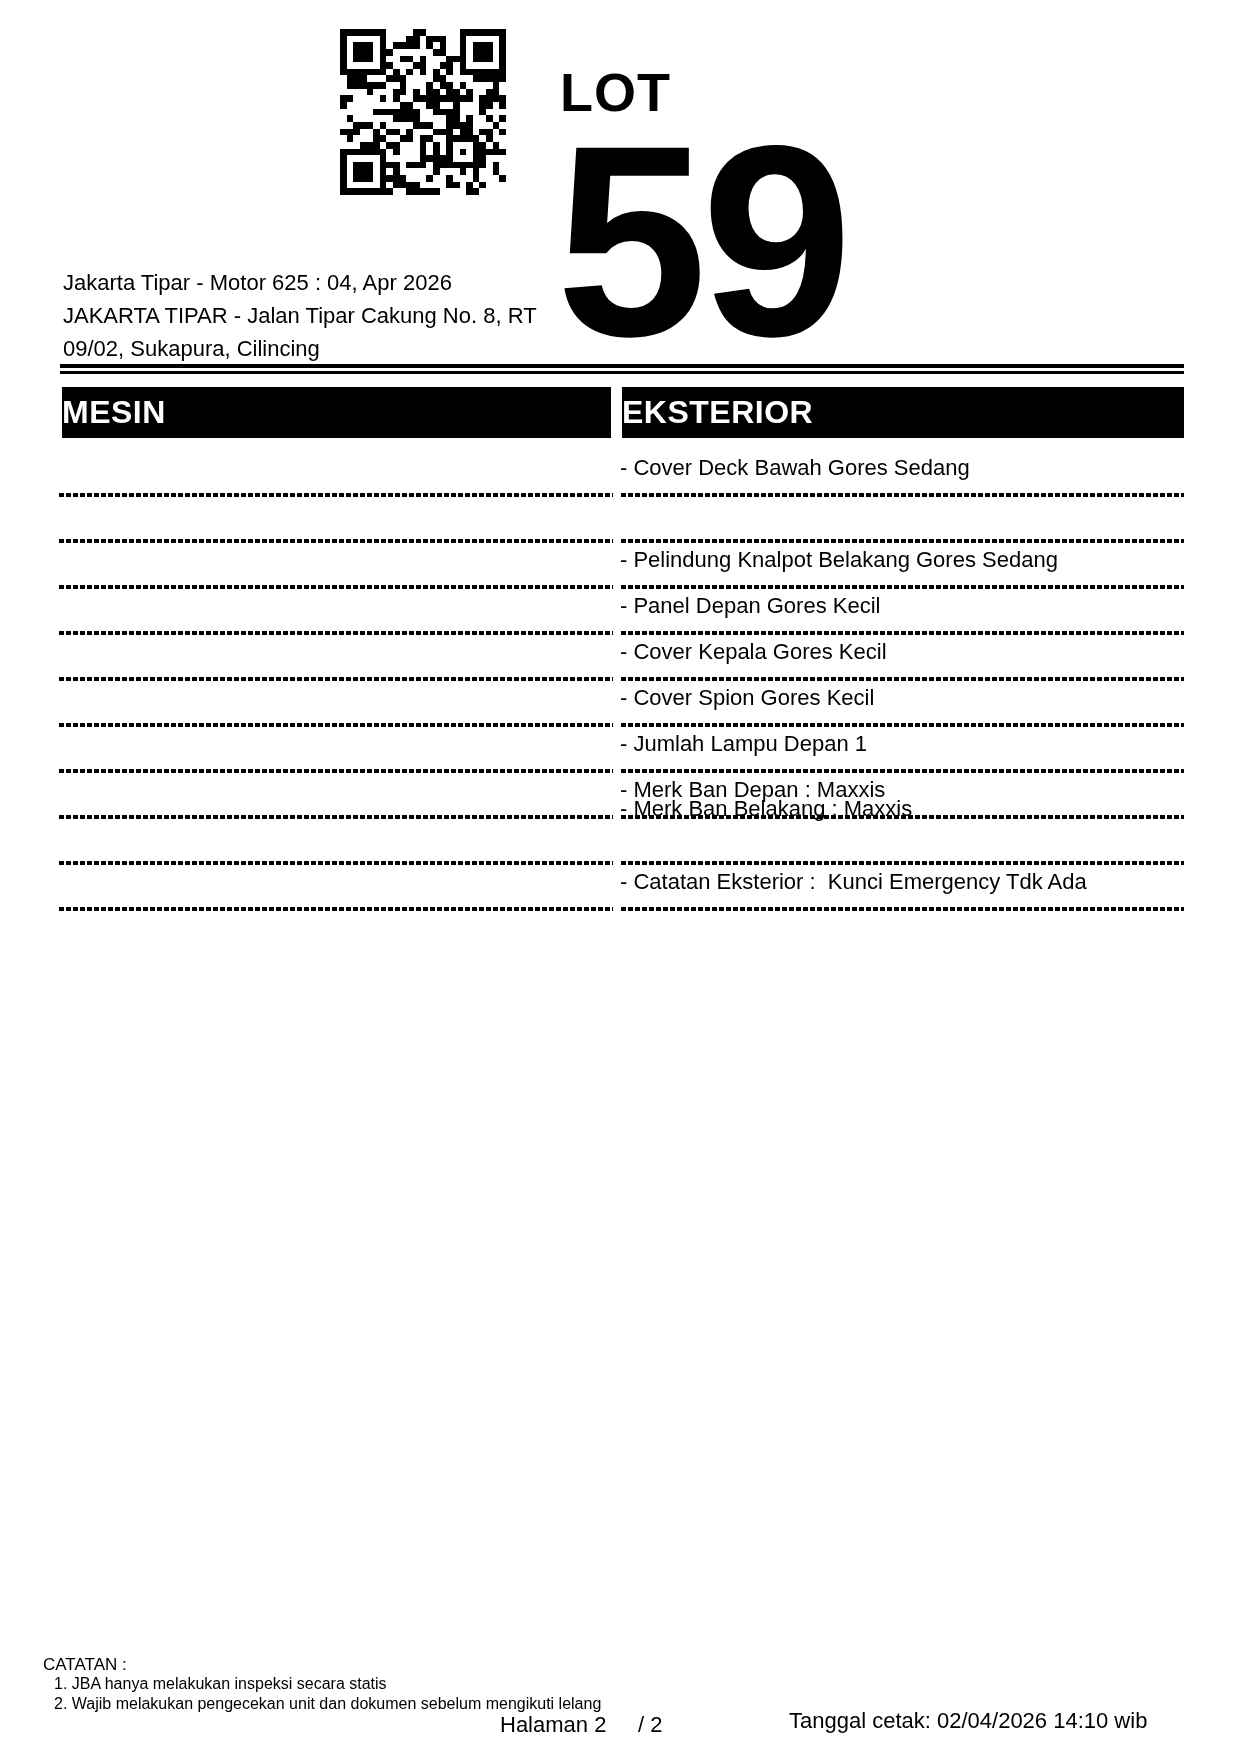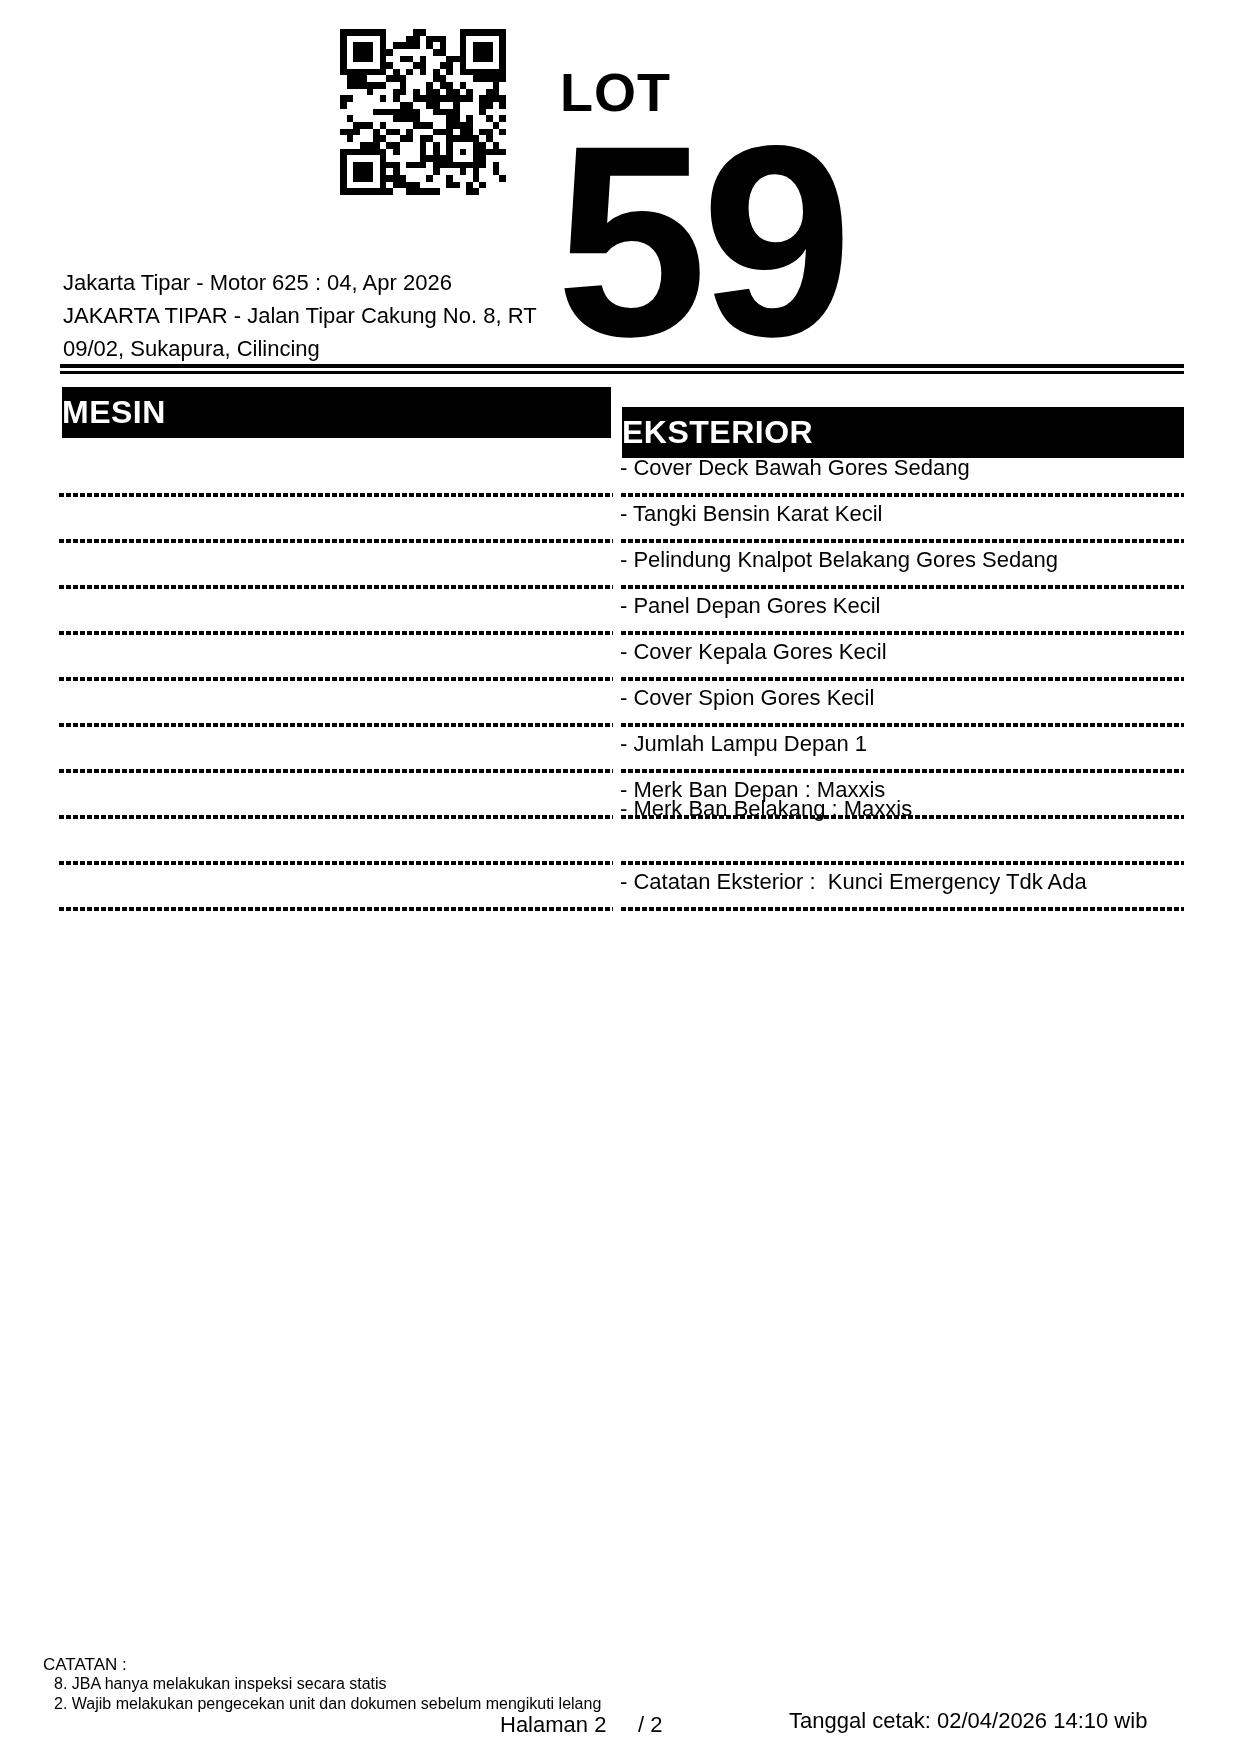--- a/index.html
+++ b/index.html
@@ -31,21 +31,21 @@
     left:60px;top:364px;width:1124px;height:3px;
     border-top:4px solid #000;border-bottom:3px solid #000;
   }
   .col-header{
     top:387px;height:51px;
     background:#000;color:#fff;
     font-size:32px;font-weight:bold;line-height:51px;
     letter-spacing:0.5px;
   }
   .col-header.mesin{left:62px;width:549px;}
-  .col-header.eksterior{left:622px;width:562px;margin-top:20px;}
+  .col-header.eksterior{left:622px;width:562px;}
   .ext-item{
     left:620px;width:564px;
     font-size:22px;line-height:26px;
     white-space:pre;
   }
   .dotline{
     height:4px;
     background:repeating-linear-gradient(to right,#000 0 5px,transparent 5px 7px);
   }
   .dotline.l{left:59px;width:554px;}
@@ -398,21 +398,20 @@
     <div>JAKARTA TIPAR - Jalan Tipar Cakung No. 8, RT</div>
     <div>09/02, Sukapura, Cilincing</div>
   </div>
 
   <div class="abs double-rule"></div>
 
   <div class="abs col-header mesin">MESIN</div>
   <div class="abs col-header eksterior">EKSTERIOR</div>
 
   <div class="abs ext-item" style="top:455px">- Cover Deck Bawah Gores Sedang</div>
-  <div class="abs ext-item" style="top:501px">- Tangki Bensin Karat Kecil</div>
   <div class="abs ext-item" style="top:547px">- Pelindung Knalpot Belakang Gores Sedang</div>
   <div class="abs ext-item" style="top:593px">- Panel Depan Gores Kecil</div>
   <div class="abs ext-item" style="top:639px">- Cover Kepala Gores Kecil</div>
   <div class="abs ext-item" style="top:685px">- Cover Spion Gores Kecil</div>
   <div class="abs ext-item" style="top:731px">- Jumlah Lampu Depan 1</div>
   <div class="abs ext-item" style="top:777px">- Merk Ban Depan : Maxxis</div>
   <div class="abs ext-item" style="top:796px">- Merk Ban Belakang : Maxxis</div>
   <div class="abs ext-item" style="top:869px">- Catatan Eksterior :  Kunci Emergency Tdk Ada</div>
 
   <div class="abs dotline l" style="top:493px"></div>
@@ -431,20 +430,20 @@
   <div class="abs dotline r" style="top:769px"></div>
   <div class="abs dotline l" style="top:815px"></div>
   <div class="abs dotline r" style="top:815px"></div>
   <div class="abs dotline l" style="top:861px"></div>
   <div class="abs dotline r" style="top:861px"></div>
   <div class="abs dotline l" style="top:907px"></div>
   <div class="abs dotline r" style="top:907px"></div>
 
   <div class="abs catatan-title">CATATAN :</div>
   <div class="abs catatan-note">
-    <div>8. JBA hanya melakukan inspeksi secara statis</div>
+    <div>1. JBA hanya melakukan inspeksi secara statis</div>
     <div>2. Wajib melakukan pengecekan unit dan dokumen sebelum mengikuti lelang</div>
   </div>
   <div class="abs page-number">Halaman 2</div>
   <div class="abs page-total">/ 2</div>
   <div class="abs print-date">Tanggal cetak: 02/04/2026 14:10 wib</div>
 
 </div>
 
 </body></html>

